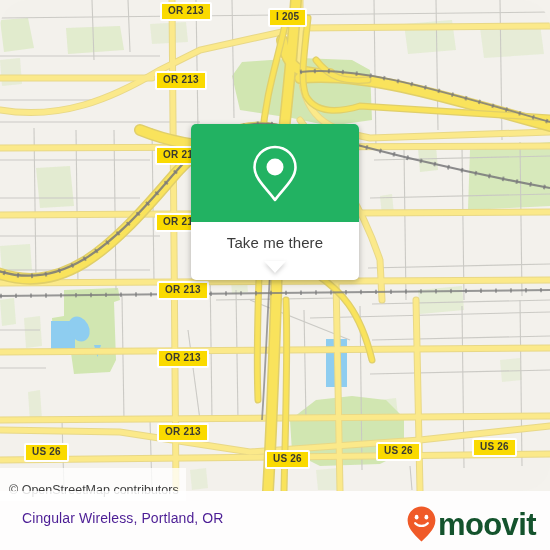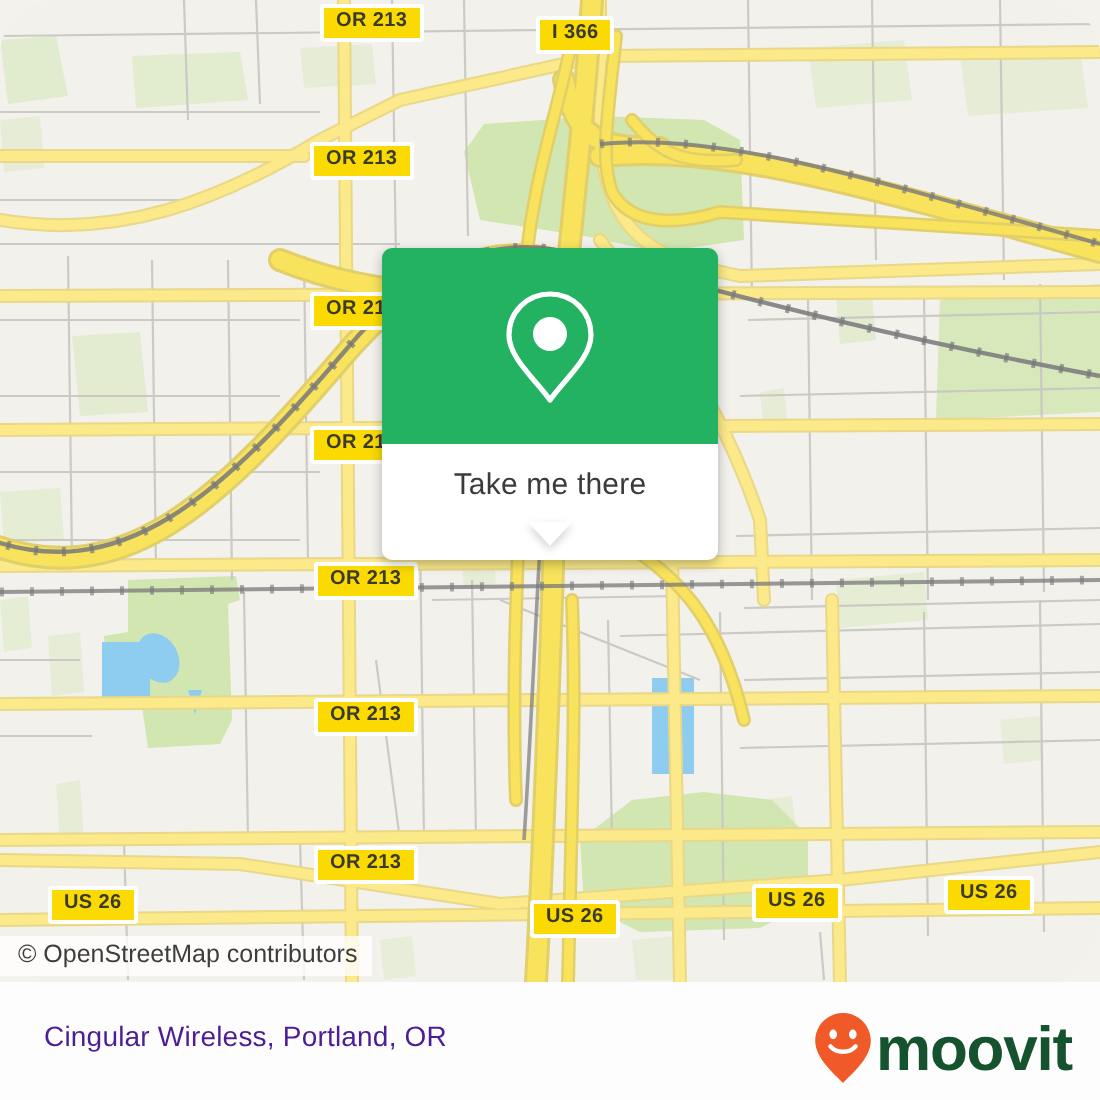--- a/index.html
+++ b/index.html
@@ -95,21 +95,21 @@
     border-right: 11px solid transparent;
     border-top: 12px solid #ffffff;
     filter: drop-shadow(0 2px 2px rgba(0,0,0,0.18));
   }
 
   
   #attribution {
     position: absolute;
     left: 0;
     top: 468px;
-    padding: 1px 7px 3px 9px;
+    padding: 14px 7px 3px 9px;
     background: rgba(255,255,255,0.78);
     color: #3d3d3d;
     font-size: 12.5px;
     line-height: 16px;
     white-space: nowrap;
     z-index: 6;
   }
 
   
   #footer {
@@ -330,21 +330,21 @@
           <path d="M300 72 C 360 66, 430 88, 550 122" stroke-width="4.4" stroke-dasharray="2 12" opacity="0.65"></path>
           <path d="M0 296 L550 290" stroke-width="2" opacity="0.75"></path>
           <path d="M0 296 L550 290" stroke-width="4.4" stroke-dasharray="2 13" opacity="0.6"></path>
           <path d="M272 240 C 268 300, 266 360, 262 420" stroke-width="1.8" opacity="0.7"></path>
         </g>
       </g>
     </svg>
 
     <div id="shields">
         <div class="shield" style="left: 160px; top: 2px;">OR 213</div>
-        <div class="shield" style="left: 268px; top: 8px;">I 366</div>
+        <div class="shield" style="left: 268px; top: 8px;">I 205</div>
         <div class="shield" style="left: 155px; top: 71px;">OR 213</div>
         <div class="shield" style="left: 155px; top: 146px;">OR 213</div>
         <div class="shield" style="left: 155px; top: 213px;">OR 213</div>
         <div class="shield" style="left: 157px; top: 281px;">OR 213</div>
         <div class="shield" style="left: 157px; top: 349px;">OR 213</div>
         <div class="shield" style="left: 157px; top: 423px;">OR 213</div>
         <div class="shield" style="left: 24px; top: 443px;">US 26</div>
         <div class="shield" style="left: 265px; top: 450px;">US 26</div>
         <div class="shield" style="left: 376px; top: 442px;">US 26</div>
         <div class="shield" style="left: 472px; top: 438px;">US 26</div>

